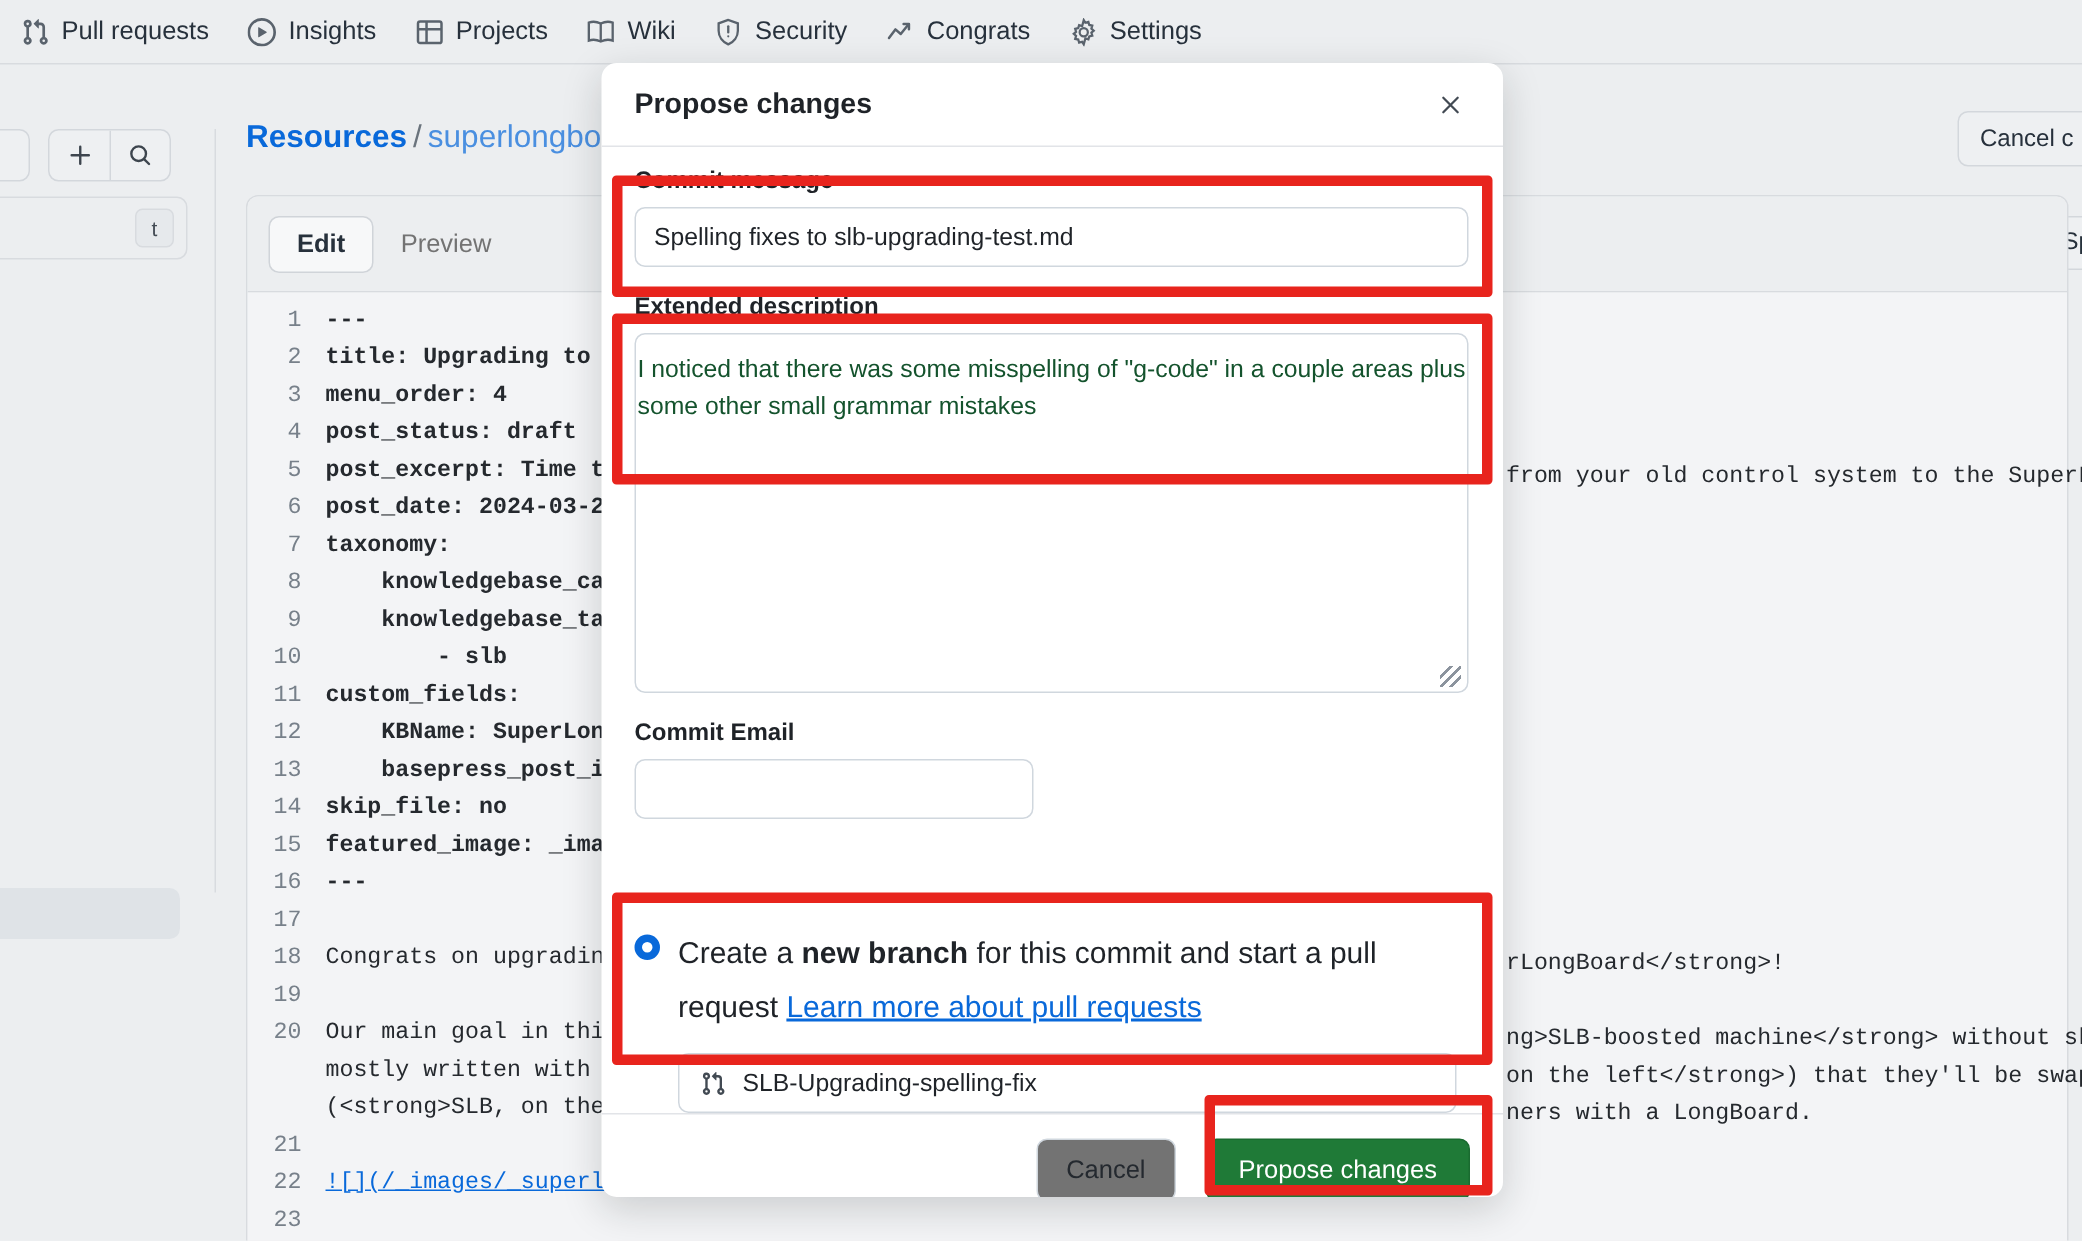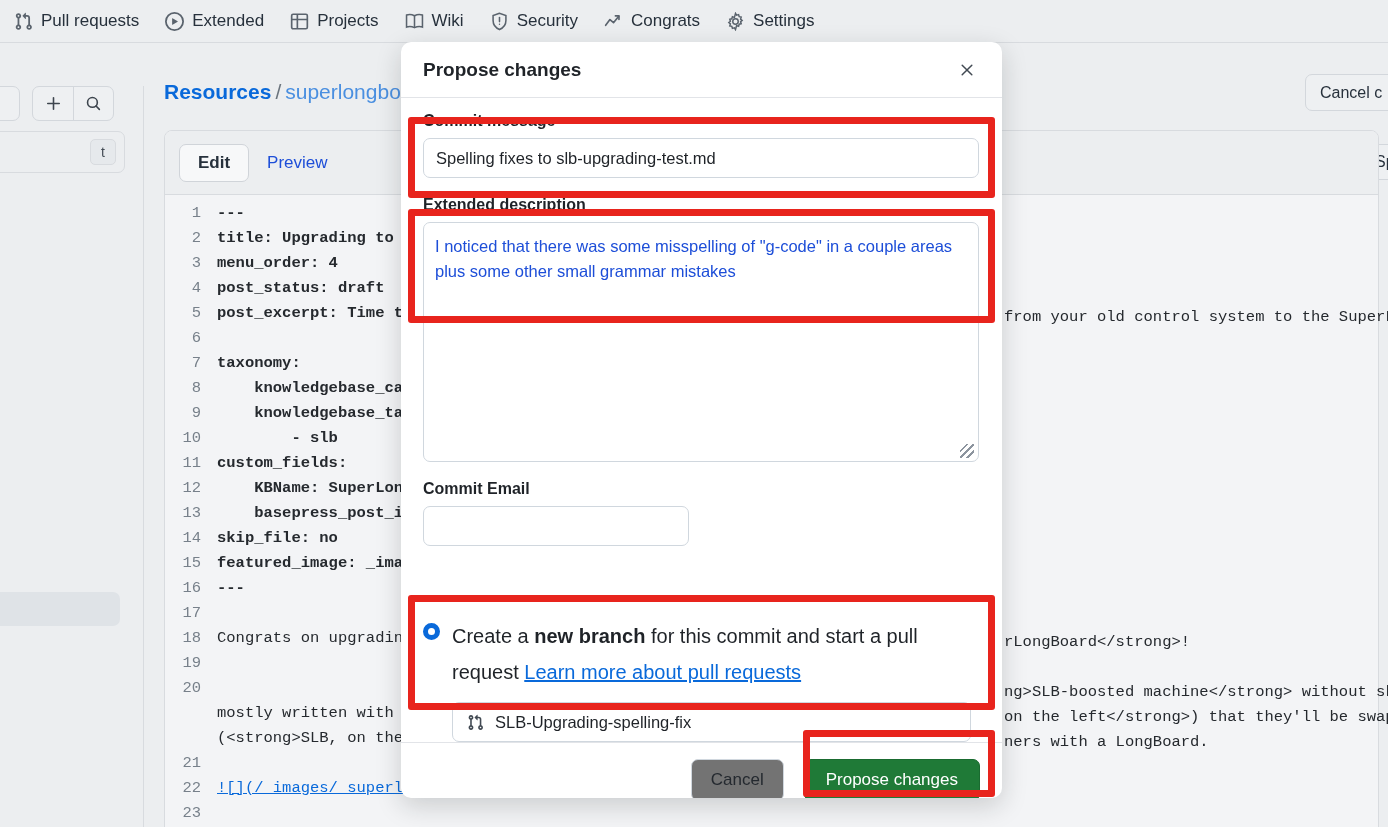--- a/index.html
+++ b/index.html
@@ -3,21 +3,21 @@
 <meta charset="utf-8">
 <style>
   * { box-sizing: border-box; }
   html, body {
     margin: 0; padding: 0;
     width: 1388px; height: 827px;
     overflow: hidden;
     font-family: "Liberation Sans", sans-serif;
     background: #eceef0;
   }
-  #root { position: relative; width: 1388px; height: 827px; background: #eceef0; text-decoration: underline; }
+  #root { position: relative; width: 1388px; height: 595px; background: #eceef0; text-decoration: underline; }
 
   
   .topnav {
     position: absolute; top: 0; left: 0; width: 1388px; height: 43px;
     background: #eceef0;
     display: flex; align-items: center;
     padding-left: 14px;
     border-bottom: 1px solid #d8dbdf;
     gap: 26px;
   }
@@ -91,21 +91,21 @@
   }
   .editor-tabs {
     height: 64px; display: flex; align-items: center; padding-left: 14px; gap: 0;
     border-bottom: 1px solid #d8dbdf; background: #eceef0;
   }
   .tab {
     height: 38px; padding: 0 18px; display: flex; align-items: center;
     font-size: 17px; color: #27313c; border-radius: 7px;
   }
   .tab.active { background: #f7f8f9; border: 1px solid #d0d4d9; font-weight: bold; }
-  .tab.inactive { color: #1d4ed8; }
+  .tab.inactive { color: #737373; }
 
   .code {
     position: relative; background: #f3f4f6; height: 636px;
     font-family: "Liberation Mono", "DejaVu Sans Mono", monospace;
     font-size: 15.5px; line-height: 25px; padding-top: 6px;
   }
   .crow { display: flex; }
   .ln {
     width: 52px; min-width: 52px; text-align: right; color: #77808a;
     padding-right: 16px; user-select: none;
@@ -133,22 +133,22 @@
   .modal-body { flex: 1; padding: 14px 22px 0 22px; position: relative; }
 
   .field-label { font-size: 16px; font-weight: bold; color: #1f2328; margin-bottom: 8px; }
   .txtinput {
     width: 556px; height: 40px; border: 1px solid #d0d7de; border-radius: 7px;
     background: #ffffff; font-size: 16.5px; color: #1f2328;
     padding: 0 12px; display: flex; align-items: center;
   }
   .txtarea {
     width: 556px; height: 240px; border: 1px solid #d0d7de; border-radius: 7px;
-    background: #ffffff; font-size: 16.5px; color: #1d4ed8; line-height: 25px;
-    padding: 11px 11px; position: relative; overflow: hidden;
+    background: #ffffff; font-size: 16.5px; color: #14532d; line-height: 25px;
+    padding: 11px 1px; position: relative; overflow: hidden;
   }
   .resize-grip {
     position: absolute; right: 4px; bottom: 3px; width: 14px; height: 14px;
     background:
       linear-gradient(135deg, transparent 0 46%, #8c949e 46% 56%, transparent 56% 100%),
       linear-gradient(135deg, transparent 0 70%, #8c949e 70% 80%, transparent 80% 100%),
       linear-gradient(135deg, transparent 0 22%, #8c949e 22% 32%, transparent 32% 100%);
   }
   .emailinput {
     width: 266px; height: 40px; border: 1px solid #d0d7de; border-radius: 7px;
@@ -207,21 +207,21 @@
           </svg>
       </span>
       <span>Pull requests</span>
     </div>
     <div class="nav-item">
       <span class="ico">
         <svg width="19" height="19" viewBox="0 0 16 16" fill="currentColor">
             <path d="M8 0a8 8 0 110 16A8 8 0 018 0zM1.5 8a6.5 6.5 0 1013 0 6.5 6.5 0 00-13 0zm4.879-2.773l4.264 2.559a.25.25 0 010 .428l-4.264 2.559A.25.25 0 016 10.559V5.442a.25.25 0 01.379-.215z"></path>
           </svg>
       </span>
-      <span>Extended</span>
+      <span>Insights</span>
     </div>
     <div class="nav-item">
       <span class="ico">
         <svg width="19" height="19" viewBox="0 0 16 16" fill="none" stroke="currentColor" stroke-width="1.4">
             <rect x="1.4" y="1.9" width="13.2" height="12.2" rx="1.2"></rect>
             <path d="M6.2 2v12M1.6 6.3h13"></path>
           </svg>
       </span>
       <span>Projects</span>
     </div>
@@ -325,20 +325,21 @@
         <div class="crow">
           <div class="ln">4</div>
           <div class="ctext b">post_status: draft</div>
         </div>
         <div class="crow">
           <div class="ln">5</div>
           <div class="ctext b">post_excerpt: Time t</div>
         </div>
         <div class="crow">
           <div class="ln">6</div>
+          <div class="ctext b">post_date: 2024-03-2</div>
         </div>
         <div class="crow">
           <div class="ln">7</div>
           <div class="ctext b">taxonomy:</div>
         </div>
         <div class="crow">
           <div class="ln">8</div>
           <div class="ctext b">    knowledgebase_ca</div>
         </div>
         <div class="crow">
@@ -380,20 +381,21 @@
         <div class="crow">
           <div class="ln">18</div>
           <div class="ctext">Congrats on upgradin</div>
         </div>
         <div class="crow">
           <div class="ln">19</div>
           <div class="ctext"></div>
         </div>
         <div class="crow">
           <div class="ln">20</div>
+          <div class="ctext">Our main goal in thi</div>
         </div>
         <div class="crow">
           <div class="ln"></div>
           <div class="ctext">mostly written with </div>
         </div>
         <div class="crow">
           <div class="ln"></div>
           <div class="ctext">(&lt;strong&gt;SLB, on the</div>
         </div>
         <div class="crow">

